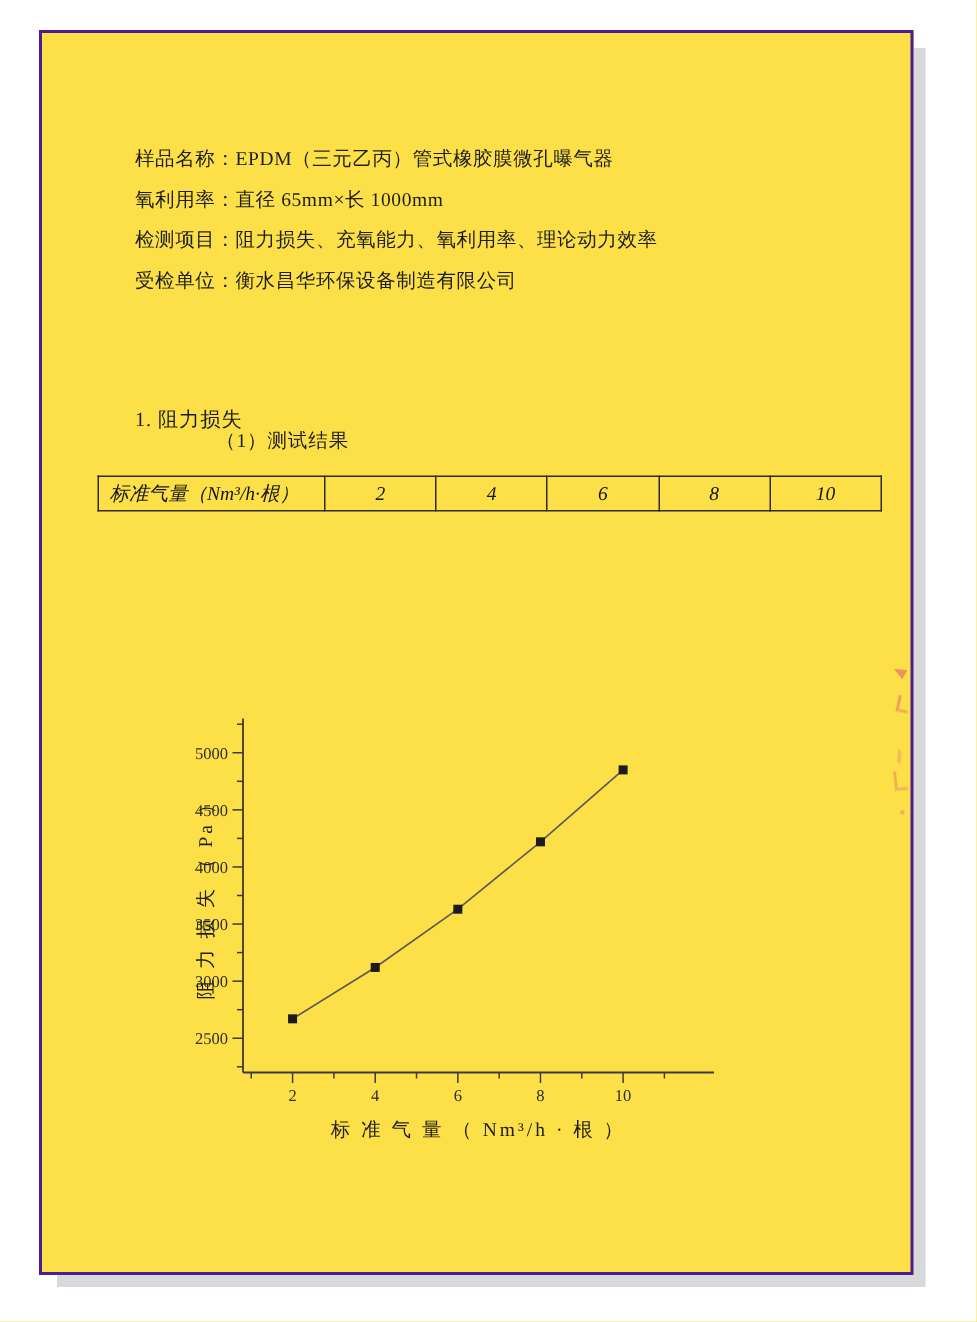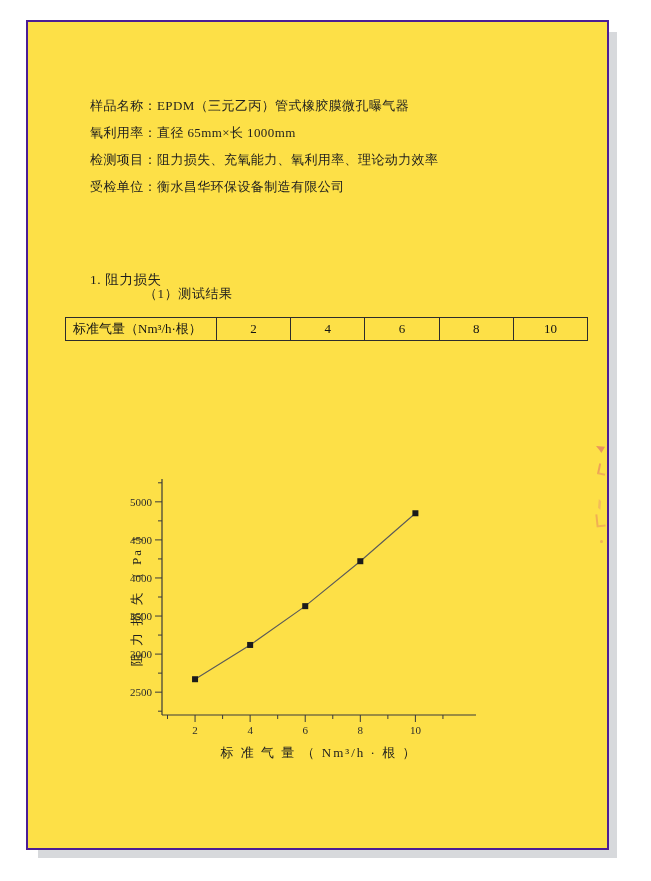--- a/index.html
+++ b/index.html
@@ -19,21 +19,21 @@
   .subsection-heading{position:absolute;font-size:13px;color:#1e1e1e;letter-spacing:0.6px;}
   .sub1{left:68px;top:263px;margin-left:48px;}
   .sub2{left:56px;top:382px;}
   table.results{
     position:absolute;left:37px;top:295px;width:523px;
     border-collapse:collapse;table-layout:fixed;
     font-size:13px;color:#141414;
   }
   table.results td{
     border:1px solid #2c2c2c;height:22px;text-align:center;
-    padding:0 3px;overflow:hidden;white-space:nowrap;
+    padding:0 3px;overflow:hidden;white-space:nowrap;font-style:italic;
   }
   table.results td.rowhead{width:140px;text-align:left;padding-left:7px;}
   #chart{position:absolute;left:100px;top:430px;}
   .tick-label{font:11px "Liberation Serif","DejaVu Serif",serif;fill:#2d2d2d;}
   .axis-label{font:13px "Liberation Serif","DejaVu Serif",serif;fill:#1e1e1e;letter-spacing:2px;}
   
   .red-marks{position:absolute;left:0;top:0;width:100%;height:100%;pointer-events:none;}
   .rmark{position:absolute;filter:blur(0.4px);}
   .rm1{left:568px;top:424px;width:9px;height:7px;background:rgba(219,88,108,0.55);clip-path:polygon(0 0,100% 10%,60% 100%,35% 55%);}
   .rm2{left:570px;top:442px;width:6px;height:9px;border-left:2px solid rgba(219,88,108,0.45);border-bottom:2px solid rgba(219,88,108,0.35);transform:rotate(12deg);}

